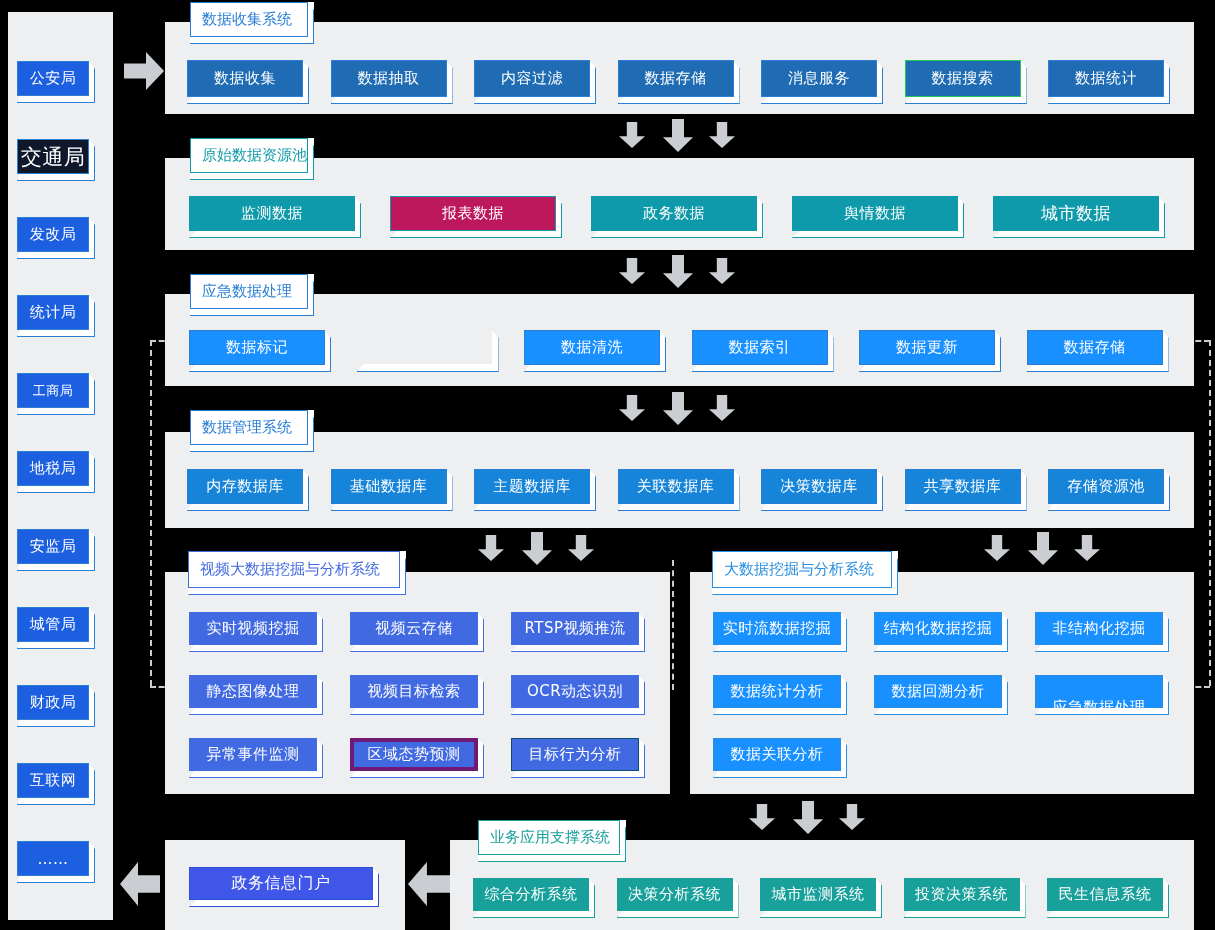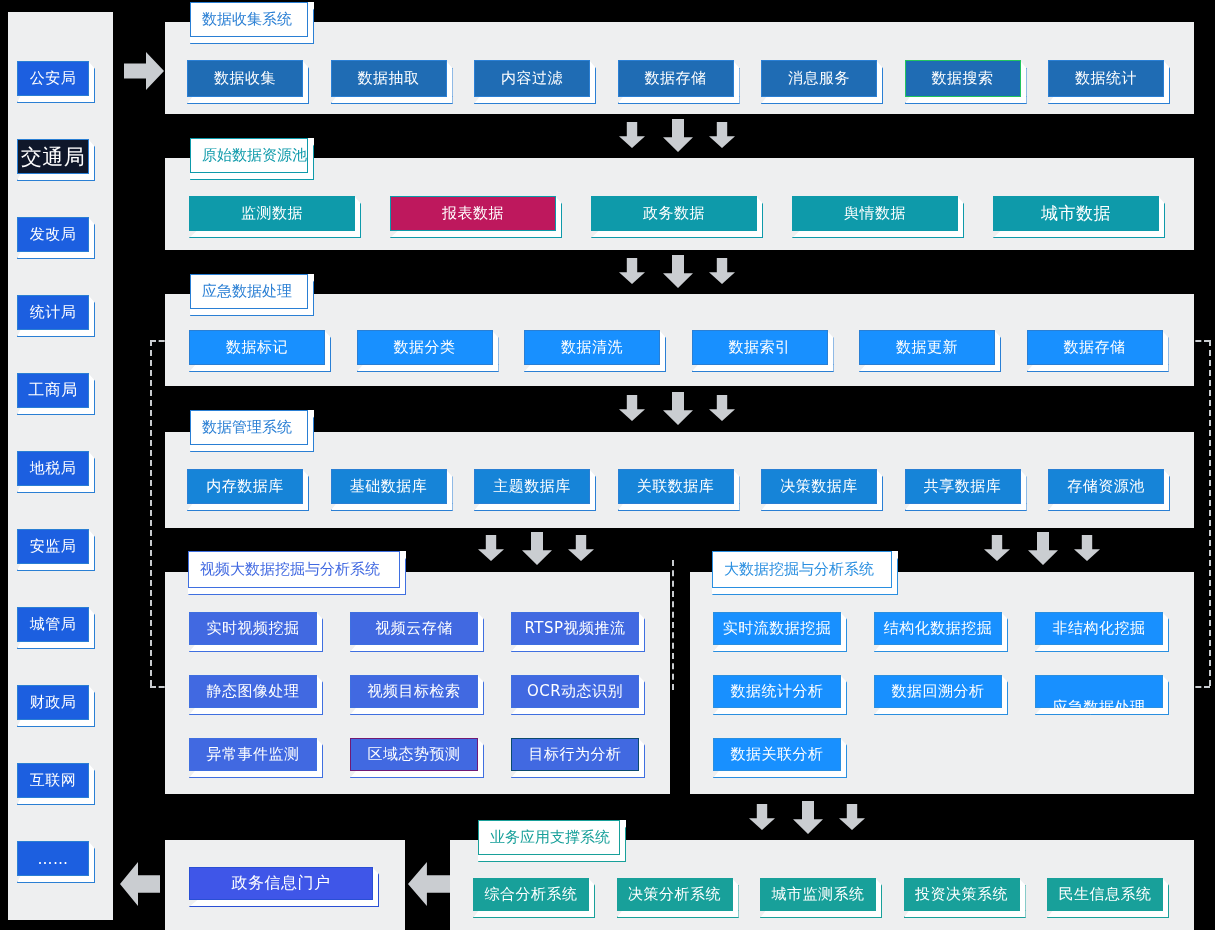--- a/index.html
+++ b/index.html
@@ -94,21 +94,21 @@
     <div class="box3d" style="left: 16px; top: 294px; width: 80px; height: 44px;">
       <div class="edge-r" style="border-color:#2a7fd4"></div>
       <div class="edge-b" style="border-color:#2a7fd4"></div>
       <div class="face" style="background:#1c5fe0;border:1px solid #2a7fd4;font-size:15px;">
         <span style="color: rgb(255, 255, 255); white-space: nowrap;">统计局</span>
       </div>
     </div>
     <div class="box3d" style="left: 16px; top: 372px; width: 80px; height: 44px;">
       <div class="edge-r" style="border-color:#2a7fd4"></div>
       <div class="edge-b" style="border-color:#2a7fd4"></div>
-      <div class="face" style="background:#1c5fe0;border:1px solid #2a7fd4;font-size:16px;">
+      <div class="face" style="background:#1c5fe0;border:1px solid #2a7fd4;font-size:13px;">
         <span style="color: rgb(255, 255, 255); white-space: nowrap;">工商局</span>
       </div>
     </div>
     <div class="box3d" style="left: 16px; top: 450px; width: 80px; height: 44px;">
       <div class="edge-r" style="border-color:#2a7fd4"></div>
       <div class="edge-b" style="border-color:#2a7fd4"></div>
       <div class="face" style="background:#1c5fe0;border:1px solid #2a7fd4;font-size:15px;">
         <span style="color: rgb(255, 255, 255); white-space: nowrap;">地税局</span>
       </div>
     </div>
@@ -418,23 +418,20 @@
     <div class="box3d" style="left: 188px; top: 329px; width: 144px; height: 44px;">
       <div class="edge-r" style="border-color:#2a7fd4"></div>
       <div class="edge-b" style="border-color:#2a7fd4"></div>
       <div class="face" style="background:#1890ff;border:1px solid #2a7fd4;font-size:15px;">
         <span style="color: rgb(255, 255, 255); white-space: nowrap;">数据标记</span>
       </div>
     </div>
     <div class="box3d" style="left: 355.5px; top: 329px; width: 144px; height: 44px;">
       <div class="edge-r" style="border-color:#2a7fd4"></div>
       <div class="edge-b" style="border-color:#2a7fd4"></div>
-      <div class="face" style="background:#1890ff;border:1px solid #2a7fd4;font-size:15px;">
-        <span style="color: rgb(255, 255, 255); white-space: nowrap;">数据分类</span>
-      </div>
     </div>
     <div class="box3d" style="left: 523px; top: 329px; width: 144px; height: 44px;">
       <div class="edge-r" style="border-color:#2a7fd4"></div>
       <div class="edge-b" style="border-color:#2a7fd4"></div>
       <div class="face" style="background:#1890ff;border:1px solid #2a7fd4;font-size:15px;">
         <span style="color: rgb(255, 255, 255); white-space: nowrap;">数据清洗</span>
       </div>
     </div>
     <div class="box3d" style="left: 690.5px; top: 329px; width: 144px; height: 44px;">
       <div class="edge-r" style="border-color:#2a7fd4"></div>
@@ -551,21 +548,21 @@
     <div class="box3d" style="left: 188px; top: 737px; width: 136px; height: 42px;">
       <div class="edge-r" style="border-color:#3f6fe0"></div>
       <div class="edge-b" style="border-color:#3f6fe0"></div>
       <div class="face" style="background:#4169e1;border:1px solid #3f6fe0;font-size:15px;">
         <span style="color: rgb(255, 255, 255); white-space: nowrap;">异常事件监测</span>
       </div>
     </div>
     <div class="box3d" style="left: 349px; top: 737px; width: 136px; height: 42px;">
       <div class="edge-r" style="border-color:#3f6fe0"></div>
       <div class="edge-b" style="border-color:#3f6fe0"></div>
-      <div class="face" style="background:#4169e1;border:1px solid #701a75;font-size:15px;">
+      <div class="face" style="background:#4169e1;border:4px solid #701a75;font-size:15px;">
         <span style="color: rgb(255, 255, 255); white-space: nowrap;">区域态势预测</span>
       </div>
     </div>
     <div class="box3d" style="left: 510px; top: 737px; width: 136px; height: 42px;">
       <div class="edge-r" style="border-color:#3f6fe0"></div>
       <div class="edge-b" style="border-color:#3f6fe0"></div>
       <div class="face" style="background:#4169e1;border:1px solid #0c4a6e;font-size:15px;">
         <span style="color: rgb(255, 255, 255); white-space: nowrap;">目标行为分析</span>
       </div>
     </div>

